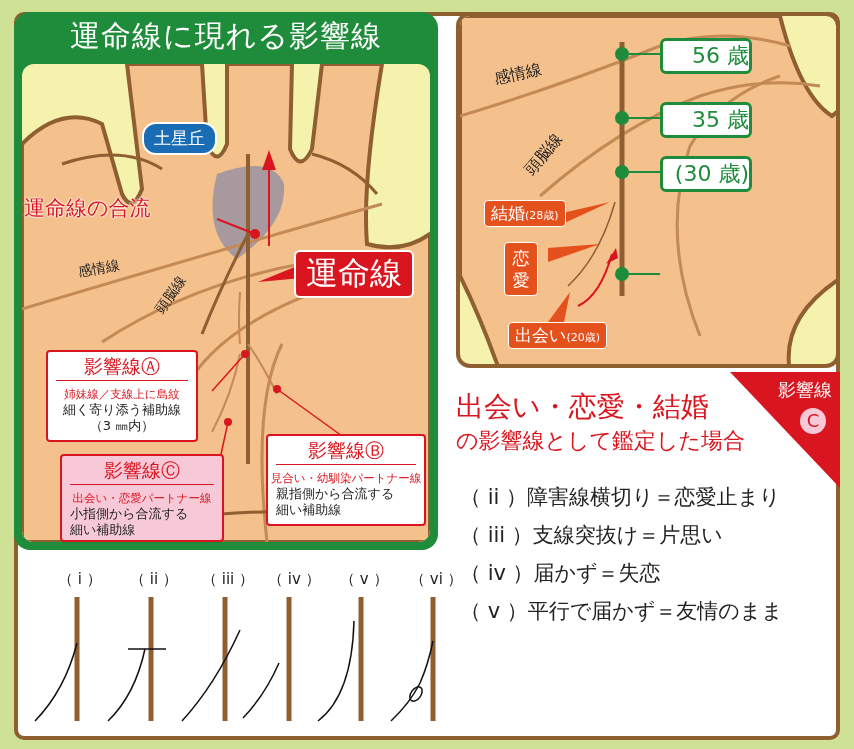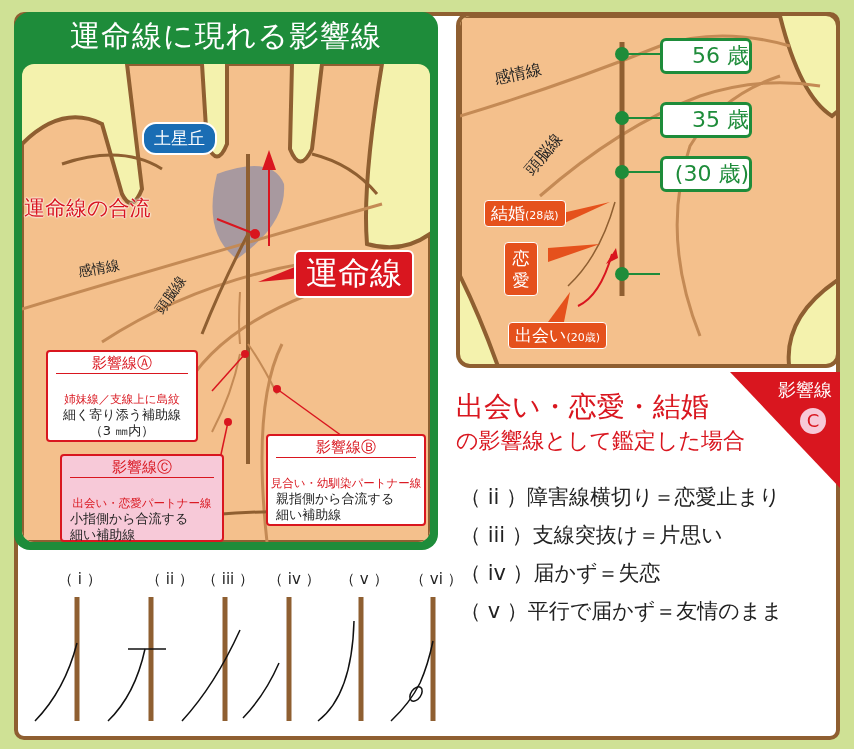--- a/index.html
+++ b/index.html
@@ -9,21 +9,21 @@
 .left-title{position:absolute;left:0;top:4px;width:100%;text-align:center;color:#fff;font-size:30px;letter-spacing:1px}
 .left-inner{position:absolute;left:8px;top:52px;width:408px;height:478px;background:#f4f2ad;border-radius:12px;overflow:hidden}
 .right-panel{position:absolute;left:456px;top:12px;width:384px;height:356px;background:#f4f2ad;border:4px solid #8f5f31;border-radius:14px;overflow:hidden}
 .svg-abs{position:absolute;left:0;top:0}
 .pill-blue{position:absolute;background:#1a6db4;color:#fff;border:2px solid #fff;border-radius:14px;font-size:17px;padding:3px 10px}
 .red-label{position:absolute;color:#d9161f;font-size:21px;-webkit-text-stroke:0;text-shadow:0 0 2px #fff,0 0 2px #fff,0 0 2px #fff}
 .red-box{position:absolute;background:#d9161f;color:#fff;border:2px solid #fff;border-radius:6px;font-size:32px;padding:0 10px}
 .blk{position:absolute;color:#222;font-size:14px}
 .card{position:absolute;border:2px solid #d9161f;border-radius:4px;background:#fff;text-align:center}
 .card.pink{background:#f7c9d8}
-.card .t{color:#d9161f;font-size:15px;border-bottom:1px solid #d9161f;margin:2px 8px 18px}
+.card .t{color:#d9161f;font-size:19px;border-bottom:1px solid #d9161f;margin:2px 8px 6px}
 .card .s{color:#d9161f;font-size:11.5px}
 .card .d{color:#222;font-size:13px;text-align:left;padding:0 8px;line-height:16px}
 .age{position:absolute;background:#fff;border:3px solid #1e8c3a;border-radius:6px;color:#1e8c3a;font-size:22px;text-align:right;height:36px;line-height:30px}
 .or-box{position:absolute;background:#e5511c;color:#fff;border:1px solid #fff;border-radius:4px;font-size:17px;padding:1px 6px}
 .or-box small{font-size:11px}
 .corner{position:absolute;right:14px;top:368px;width:110px;height:120px}
 .corner-label{position:absolute;right:22px;top:378px;color:#fff;font-size:18px}
 .corner-c{position:absolute;right:28px;top:408px;width:26px;height:26px;border-radius:50%;background:#f7c9d8;color:#d9161f;font-size:18px;text-align:center;line-height:26px}
 .head1{position:absolute;left:456px;top:388px;color:#d9161f;font-size:28px}
 .head2{position:absolute;left:456px;top:426px;color:#d9161f;font-size:22px}
@@ -142,21 +142,21 @@
 <div class="head1">出会い・恋愛・結婚</div>
 <div class="head2">の影響線として鑑定した場合</div>
 <ul class="list">
   <li>（ ii ）障害線横切り＝恋愛止まり</li>
   <li>（ iii ）支線突抜け＝片思い</li>
   <li>（ iv ）届かず＝失恋</li>
   <li>（ v ）平行で届かず＝友情のまま</li>
 </ul>
 
 <div class="sample-label" style="left:58px">（ i ）</div>
-<div class="sample-label" style="left:146px">（ ii ）</div>
+<div class="sample-label" style="left:130px">（ ii ）</div>
 <div class="sample-label" style="left:202px">（ iii ）</div>
 <div class="sample-label" style="left:268px">（ iv ）</div>
 <div class="sample-label" style="left:340px">（ v ）</div>
 <div class="sample-label" style="left:410px">（ vi ）</div>
 <svg class="svg-abs" style="top:595px" width="460" height="140" viewBox="0 0 460 140">
   <g stroke="#8f5f31" stroke-width="5">
     <line x1="77" y1="2" x2="77" y2="126"></line>
     <line x1="151" y1="2" x2="151" y2="126"></line>
     <line x1="225" y1="2" x2="225" y2="126"></line>
     <line x1="289" y1="2" x2="289" y2="126"></line>

